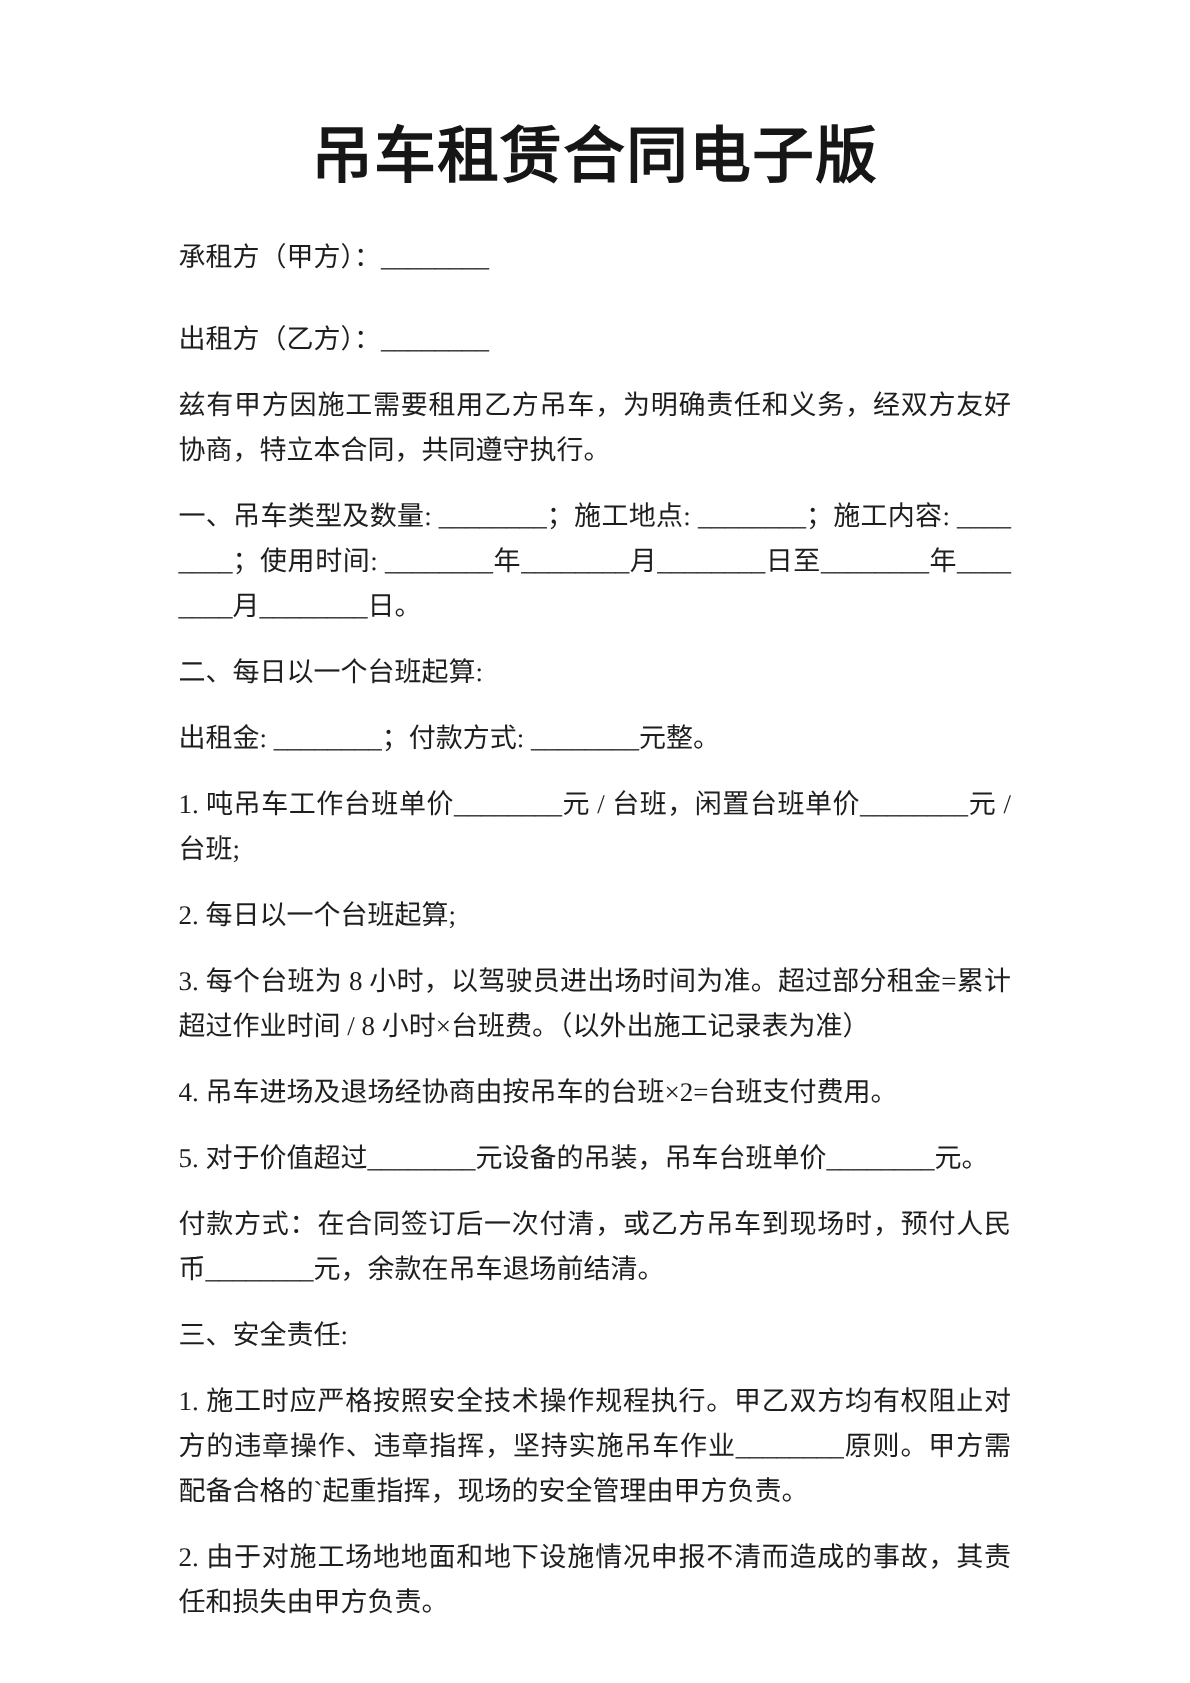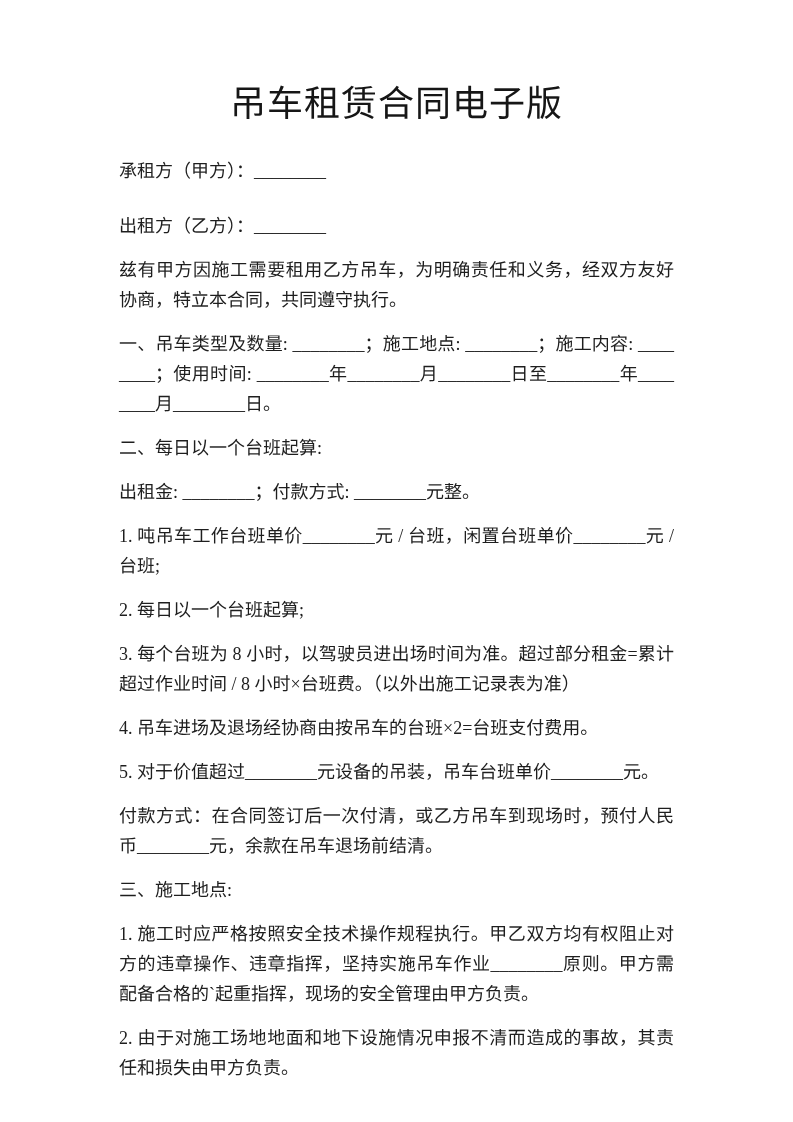--- a/index.html
+++ b/index.html
@@ -16,23 +16,23 @@
   }
   .page {
     box-sizing: border-box;
     width: 793px;
     height: 1122px;
     padding: 82px 119px 40px 119px;
     background: #ffffff;
   }
   .doc-title {
     margin: 0 0 30px 0;
-    font-size: 36px;
+    font-size: 41px;
     line-height: 44px;
-    font-weight: normal;
+    font-weight: bold;
     text-align: center;
     letter-spacing: 1px;
     color: #161616;
   }
   .doc-para {
     margin: 0 0 14px 0;
     font-size: 18px;
     line-height: 30px;
     text-align: justify;
     word-break: break-all;
@@ -65,18 +65,18 @@
   <p class="doc-para">2. 每日以一个台班起算;</p>
 
   <p class="doc-para">3. 每个台班为 8 小时，以驾驶员进出场时间为准。超过部分租金=累计超过作业时间 / 8 小时×台班费。（以外出施工记录表为准）</p>
 
   <p class="doc-para">4. 吊车进场及退场经协商由按吊车的台班×2=台班支付费用。</p>
 
   <p class="doc-para">5. 对于价值超过________元设备的吊装，吊车台班单价________元。</p>
 
   <p class="doc-para">付款方式：在合同签订后一次付清，或乙方吊车到现场时，预付人民币________元，余款在吊车退场前结清。</p>
 
-  <p class="doc-para">三、施工地点:</p>
+  <p class="doc-para">三、安全责任:</p>
 
   <p class="doc-para">1. 施工时应严格按照安全技术操作规程执行。甲乙双方均有权阻止对方的违章操作、违章指挥，坚持实施吊车作业________原则。甲方需配备合格的`起重指挥，现场的安全管理由甲方负责。</p>
 
   <p class="doc-para">2. 由于对施工场地地面和地下设施情况申报不清而造成的事故，其责任和损失由甲方负责。</p>
 </div>
 
 </body></html>

